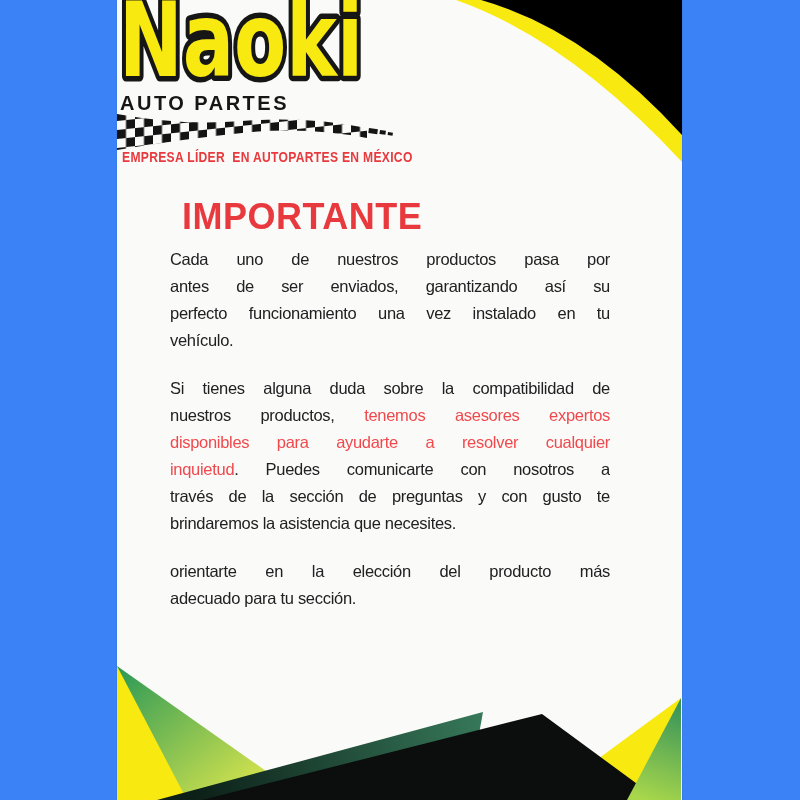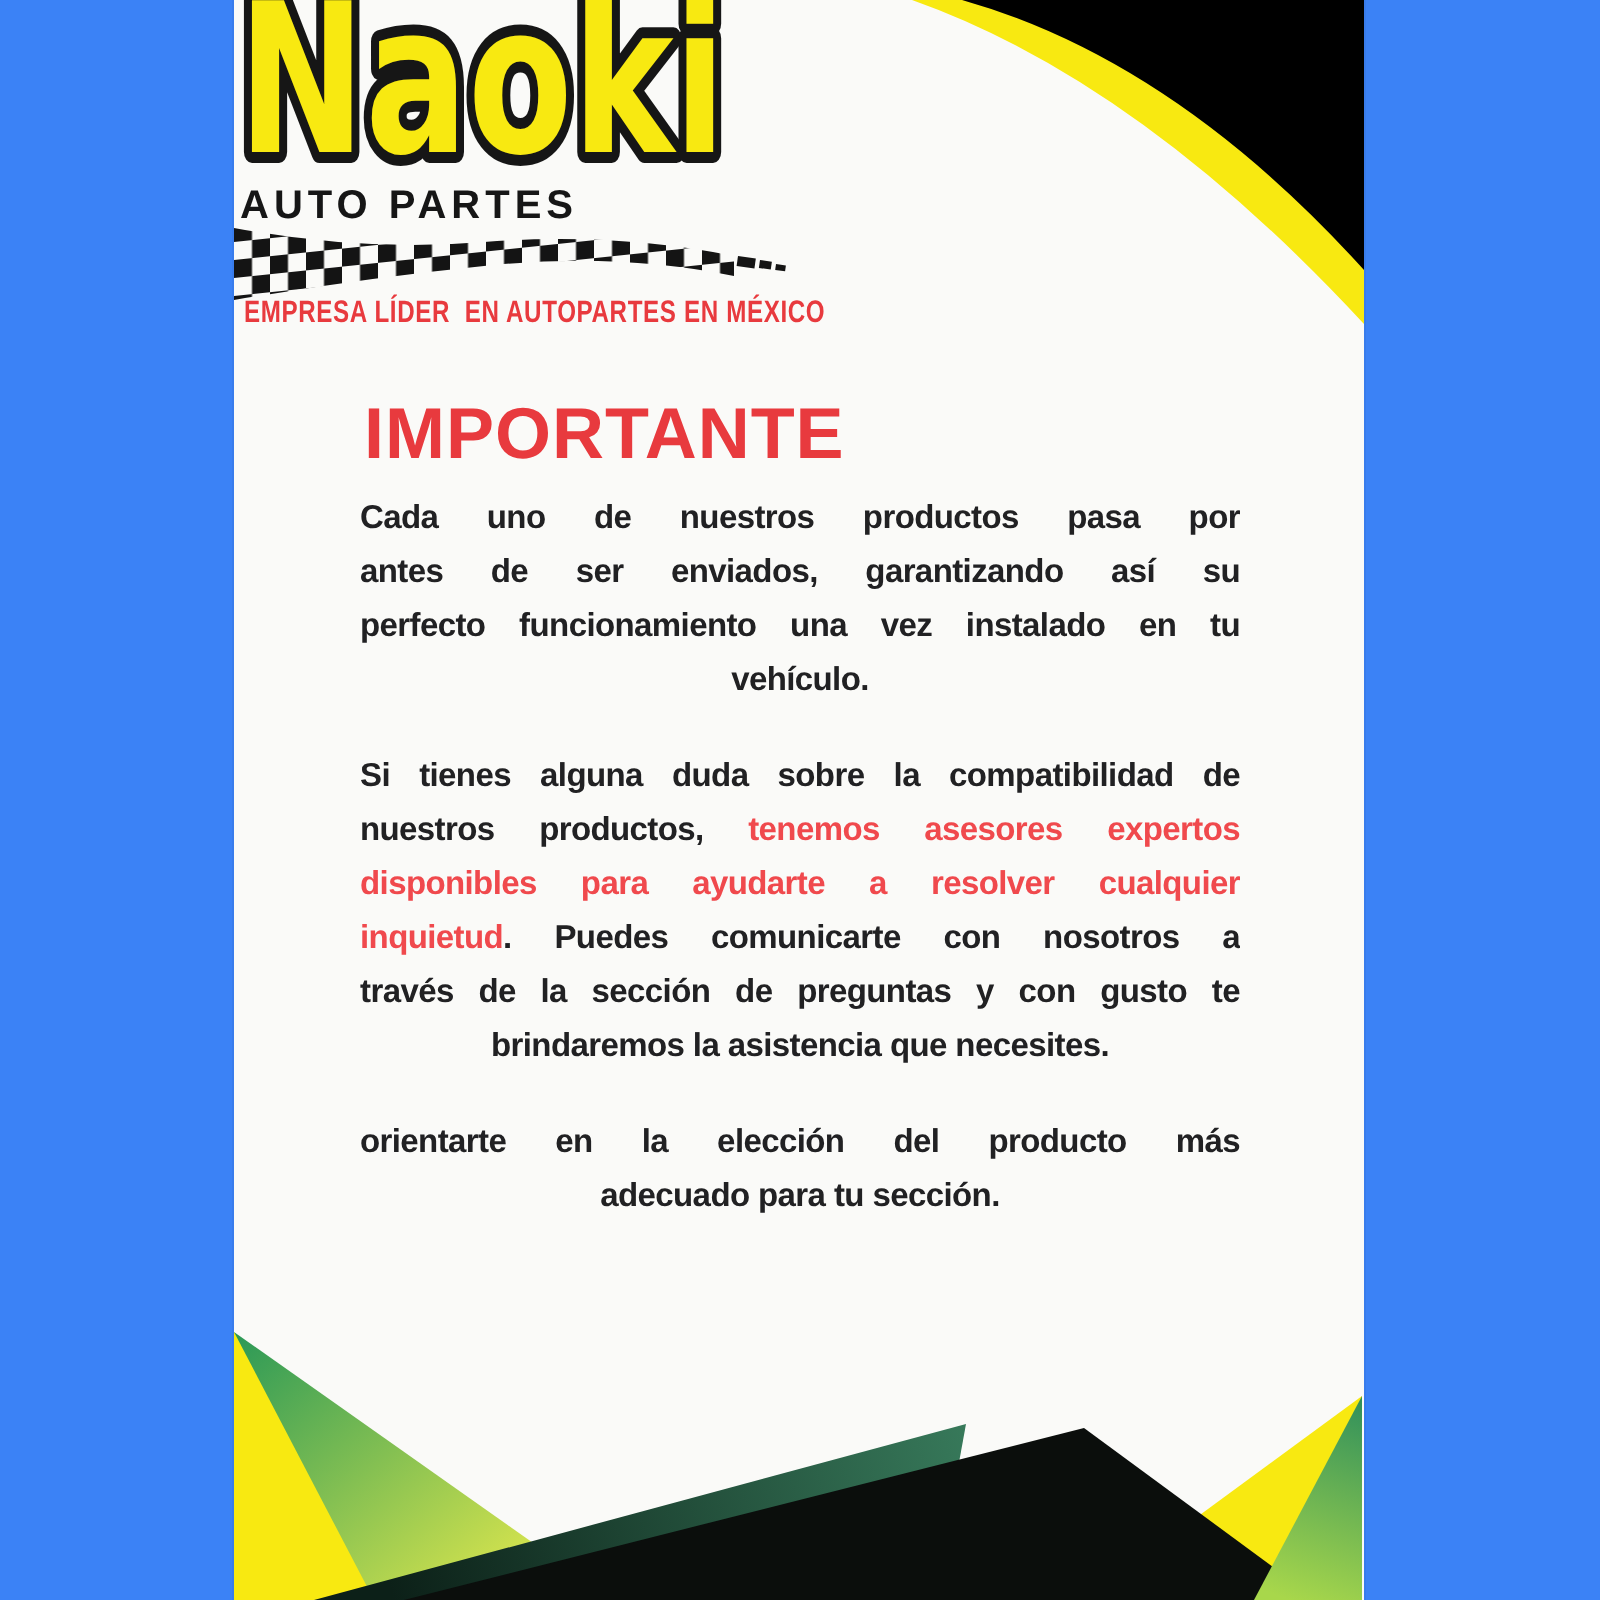--- a/index.html
+++ b/index.html
@@ -12,24 +12,24 @@
   .logo{display:contents;}
   .naoki-svg{position:absolute;left:-4px;top:-6px;}
   .brand-sub{position:absolute;left:3px;top:92px;font-size:20px;font-weight:700;
              letter-spacing:2.5px;color:#161616;white-space:pre;}
   .flag-svg{position:absolute;left:0;top:112px;}
   .tagline{position:absolute;left:5px;top:148px;font-size:15.5px;font-weight:800;
            color:var(--red);transform:scaleX(.78);transform-origin:0 0;
            white-space:pre;letter-spacing:.4px;}
   .title{position:absolute;left:65px;top:196px;margin:0;font-size:36px;font-weight:800;
          letter-spacing:.5px;color:var(--red);}
-  .paras{position:absolute;left:63px;top:246px;width:440px;color:var(--text-dark);
-         font-weight:700;font-size:16.5px;letter-spacing:-0.3px;}
+  .paras{position:absolute;left:53px;top:246px;width:440px;color:var(--text-dark);
+         font-weight:400;font-size:16.5px;letter-spacing:-0.3px;}
   .para{margin:0 0 21px 0;}
-  .line{line-height:27px;height:27px;overflow:hidden;text-align:center;white-space:normal;}
+  .line{line-height:27px;height:27px;overflow:hidden;text-align:left;white-space:normal;}
   .line.just{text-align:justify;text-align-last:justify;}
   .hl{color:var(--red-highlight);margin-top:29px;}
 </style>
 </head>
 <body>
 
 <div class="canvas">
   <div class="flyer">
 
     

